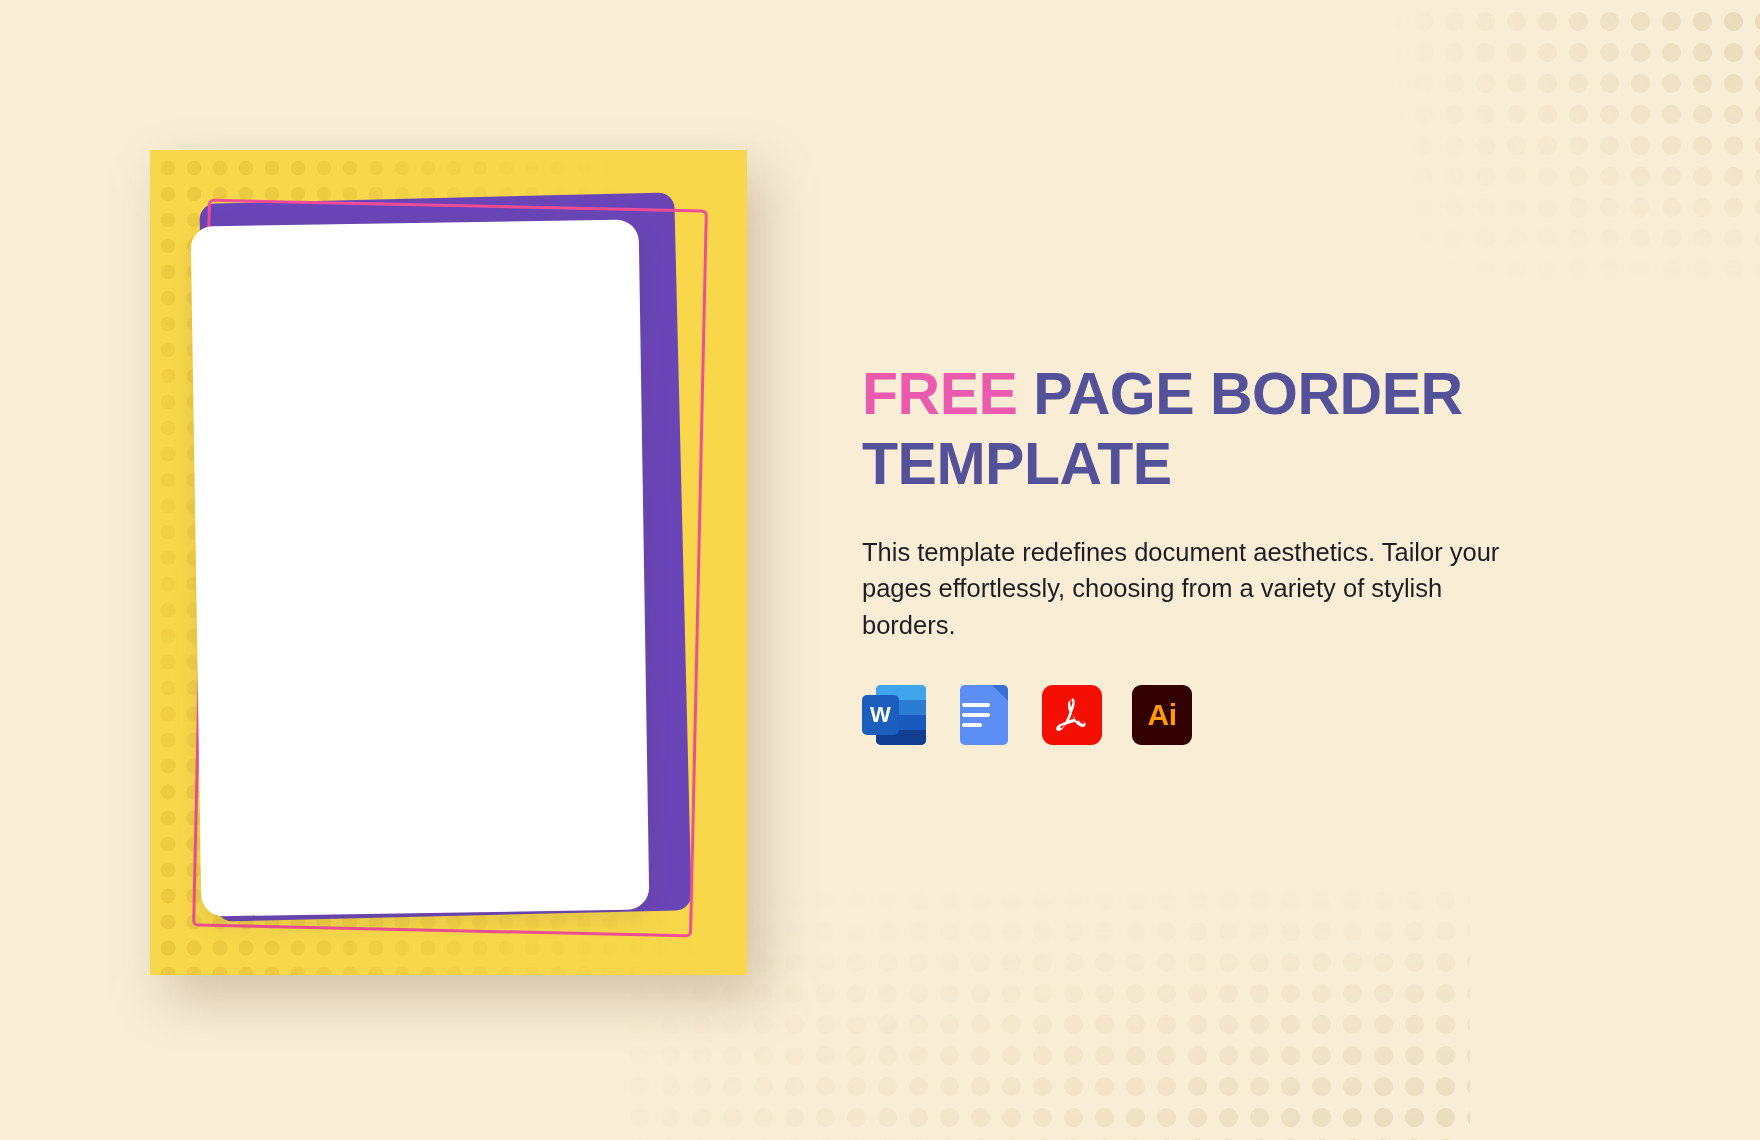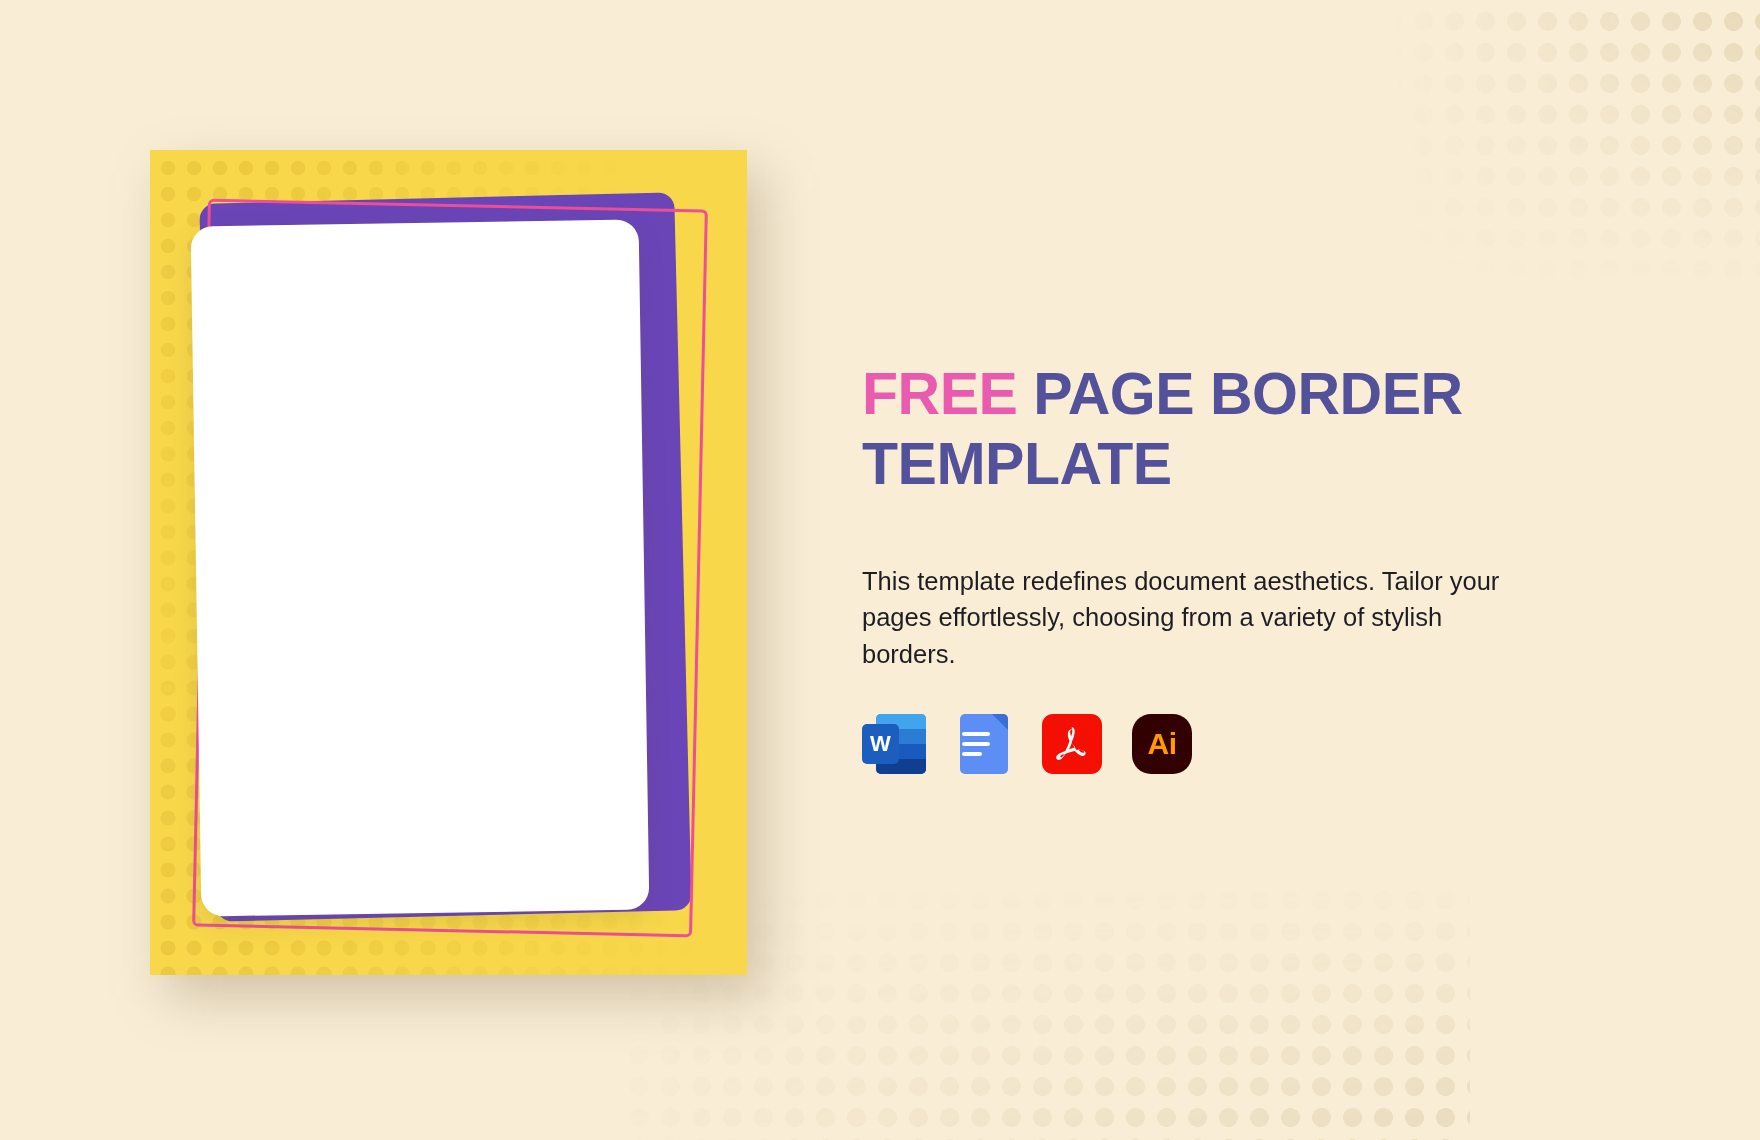--- a/index.html
+++ b/index.html
@@ -127,21 +127,21 @@
     position:absolute;
     left:862px; top:360px;
     width:740px;
   }
   .headline {
     font-size:59px;
     font-weight:bold;
     line-height:1.18;
     letter-spacing:-0.5px;
     color:#54519B;
-    margin:0 0 64px 0;
+    margin:0 0 35px 0;
     text-transform:uppercase;
   }
   .headline .free { color:#EA5AAE; }
 
   .desc {
     font-size:25.5px;
     line-height:1.42;
     color:#1E1E22;
     margin:0 0 40px 0;
     max-width:660px;
@@ -228,21 +228,21 @@
     align-items:center;
     justify-content:center;
   }
 
   
   .ico-ai {
     position:relative;
     width:60px; height:60px;
     margin-top:2px;
     background:#330000;
-    border-radius:19px;
+    border-radius:9px;
     display:flex;
     align-items:center;
     justify-content:center;
     color:#FF9A00;
     font-size:30px;
     font-weight:bold;
     letter-spacing:-0.5px;
     font-family:"Liberation Sans", sans-serif;
   }
 </style>

